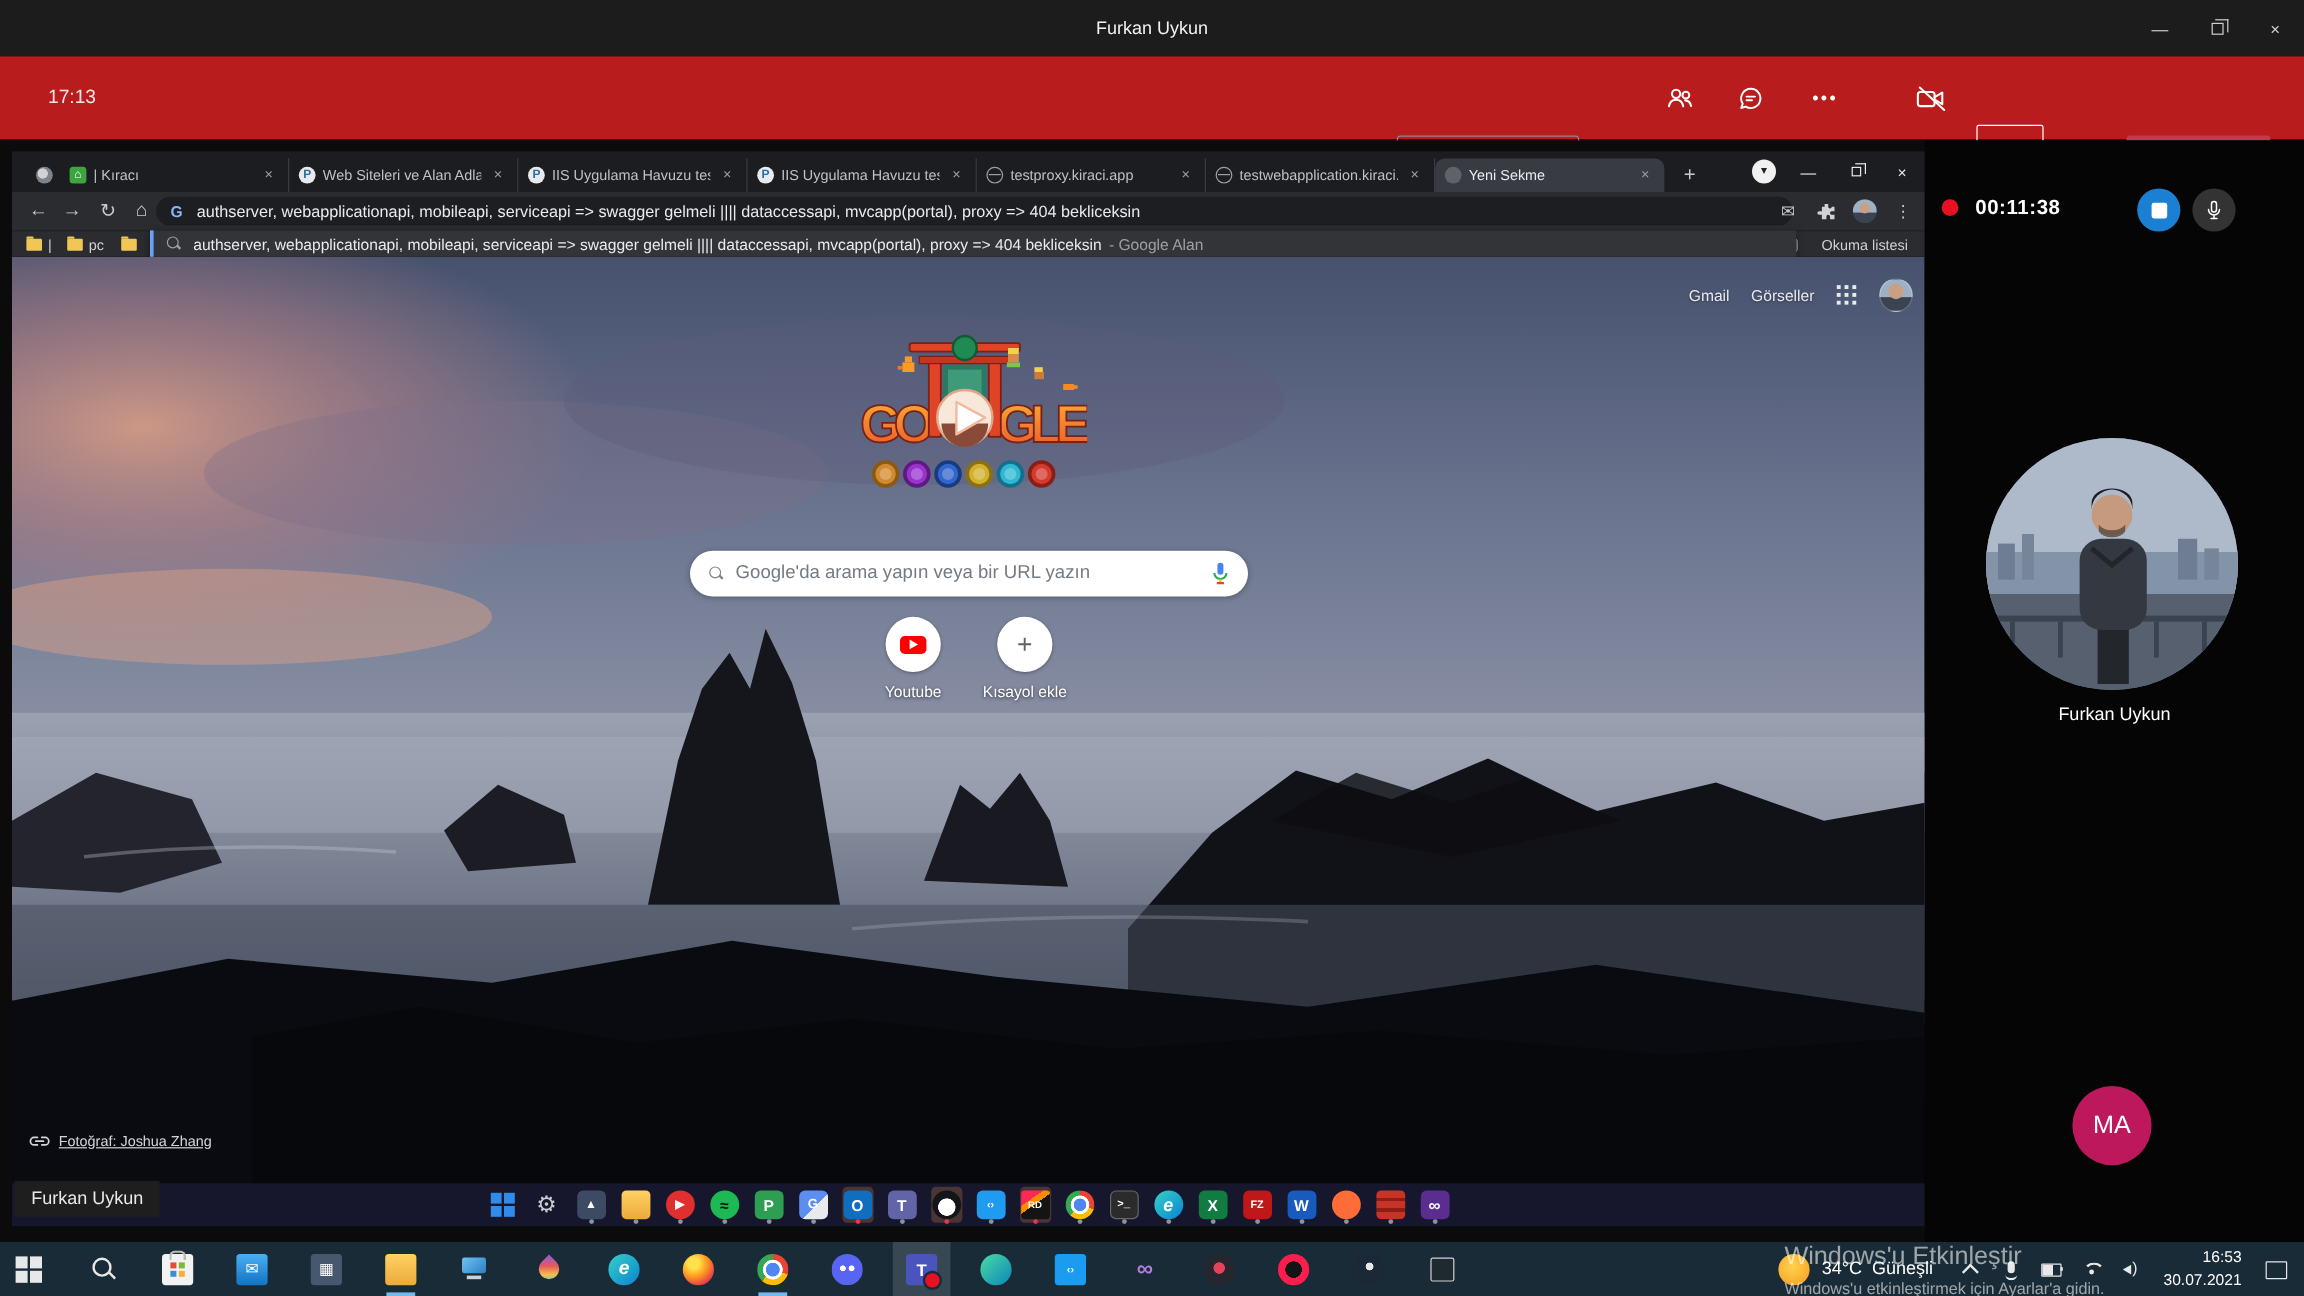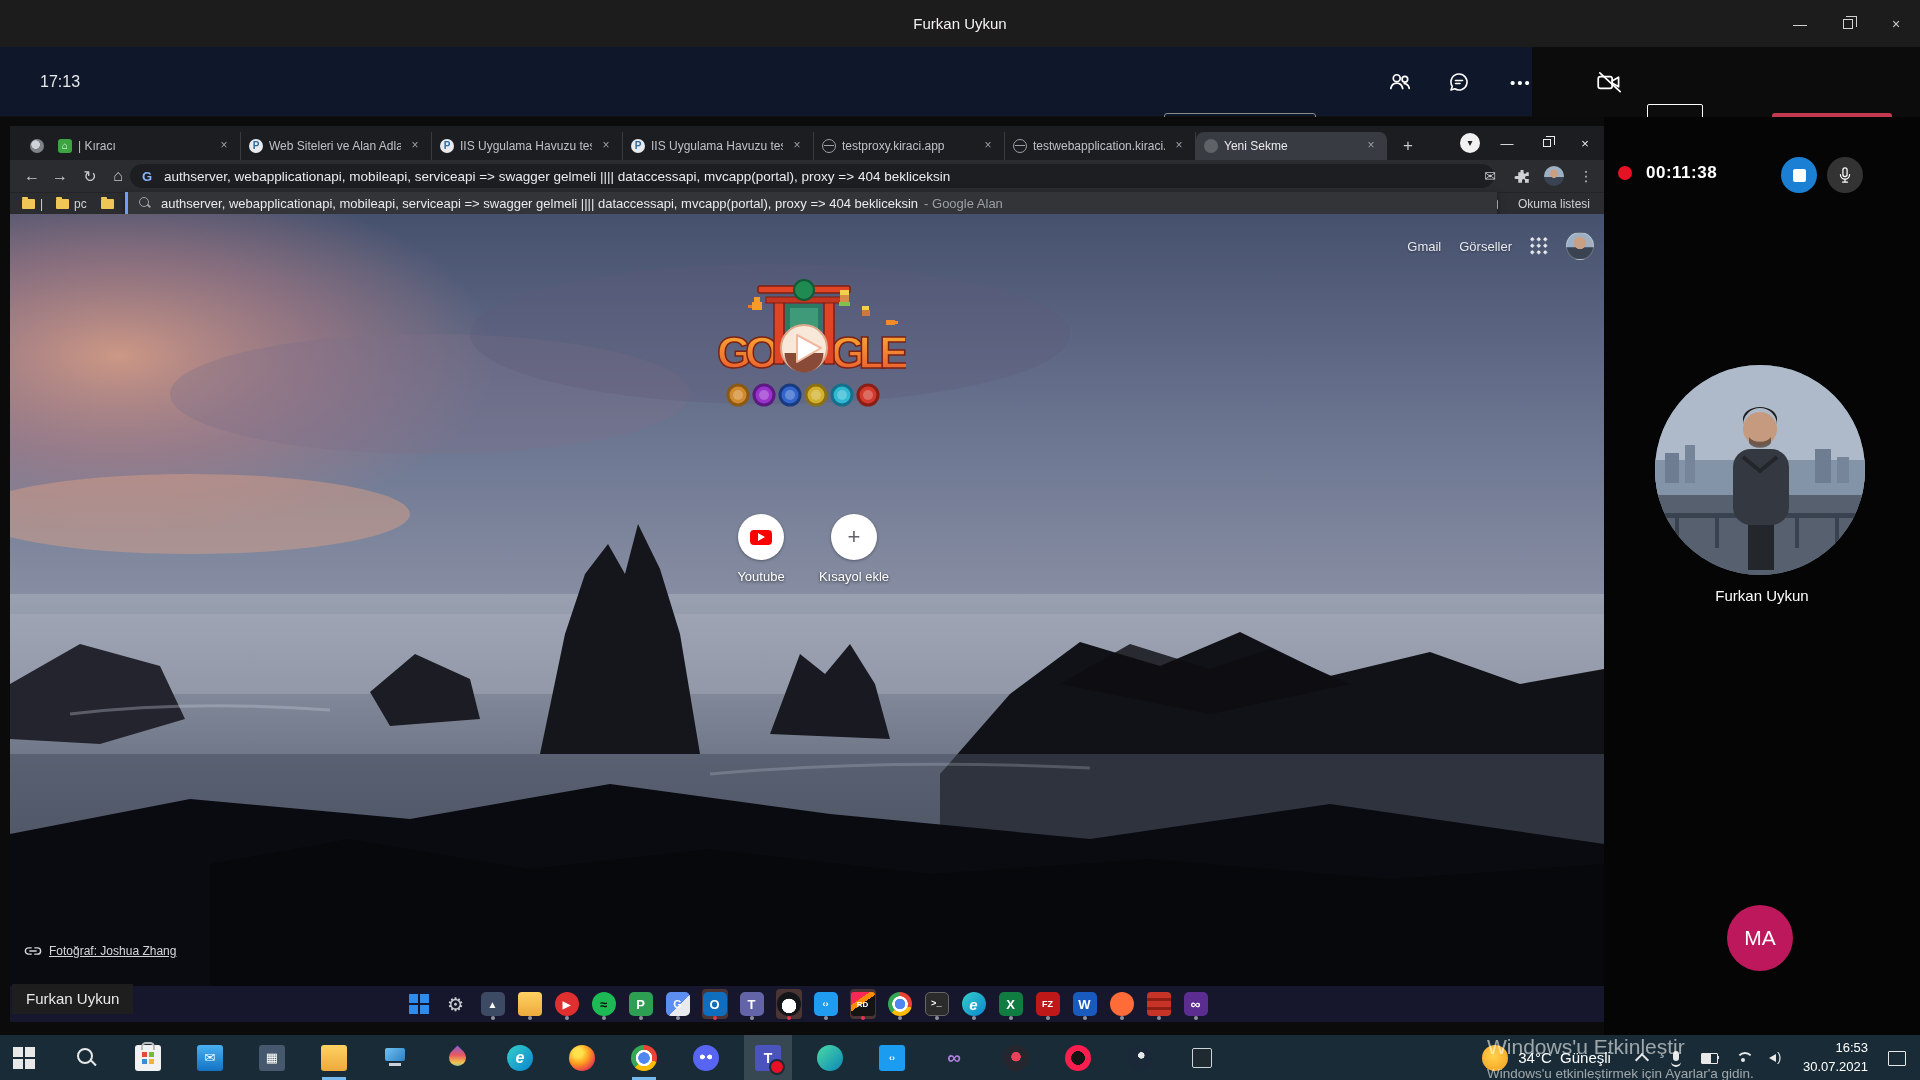--- a/index.html
+++ b/index.html
@@ -8,21 +8,21 @@
 
   
   .titlebar{position:absolute;left:0;top:0;width:1920px;height:47px;background:#1d1c1c;color:#fff;}
   .titlebar .title{position:absolute;left:0;right:0;top:0;height:47px;line-height:47px;text-align:center;font-size:15px;color:#f3f2f1;}
   .wctrls{position:absolute;right:0;top:0;height:47px;display:flex;}
   .wbtn{width:48px;height:47px;display:flex;align-items:center;justify-content:center;color:#d0d0d0;font-size:14px;}
   .restore-glyph{position:relative;width:10px;height:10px;border:1px solid #d0d0d0;}
   .restore-glyph::after{content:"";position:absolute;left:2px;top:-4px;width:10px;height:10px;border:1px solid #d0d0d0;border-left:none;border-bottom:none;}
 
   
-  .tbar{position:absolute;left:0;top:47px;width:1532px;height:70px;background:#0f172a;border-bottom:1px solid #111;color:#fff;}
+  .tbar{position:absolute;left:0;top:47px;width:1920px;height:70px;background:#b91c1c;border-bottom:1px solid #111;color:#fff;}
   .tclock{position:absolute;left:40px;top:0;height:70px;line-height:70px;font-size:16px;color:#e8e8e8;}
   .btn-control{position:absolute;left:1164px;top:66px;width:152px;height:40px;border:1px solid #8a8a8a;border-radius:3px;background:transparent;color:#fff;font-size:15px;font-weight:600;font-family:"Liberation Sans",sans-serif;}
   .tdivider{position:absolute;left:1345px;top:71px;width:1px;height:30px;background:#4a4a4a;}
   .ticon{position:absolute;top:0;height:70px;width:44px;display:flex;align-items:center;justify-content:center;}
   .ticon svg{stroke:#fff;fill:none;stroke-width:1.6;stroke-linecap:round;stroke-linejoin:round;}
   .tdots{color:#fff;font-size:15px;letter-spacing:2px;}
   .micbox{position:absolute;left:1647px;top:57px;width:56px;height:56px;border:1.5px solid #fff;border-radius:2px;display:flex;align-items:center;justify-content:center;}
   .sharebox{position:absolute;left:1716px;top:71px;width:36px;height:32px;background:#fff;border-radius:4px;display:flex;align-items:center;justify-content:center;}
   .sharebox svg{stroke:#1b1b1b;fill:none;stroke-width:2;stroke-linecap:round;stroke-linejoin:round;}
   .btn-leave{position:absolute;left:1772px;top:66px;width:120px;height:40px;background:#c4394f;border:none;border-radius:3px;color:#fff;font-size:16px;font-weight:600;display:flex;align-items:center;justify-content:center;gap:9px;font-family:"Liberation Sans",sans-serif;}
@@ -461,20 +461,30 @@
             <circle cx="164" cy="117" r="10" fill="#d23a2e" stroke="#8a1d14"></circle>
             <circle cx="34" cy="117" r="5" fill="#ffffff" opacity="0.25"></circle>
               <circle cx="60" cy="117" r="5" fill="#ffffff" opacity="0.25"></circle>
               <circle cx="86" cy="117" r="5" fill="#ffffff" opacity="0.25"></circle>
               <circle cx="112" cy="117" r="5" fill="#ffffff" opacity="0.25"></circle>
               <circle cx="138" cy="117" r="5" fill="#ffffff" opacity="0.25"></circle>
               <circle cx="164" cy="117" r="5" fill="#ffffff" opacity="0.25"></circle>
           </g>
         </svg>
 
+        <div class="searchwrap">
+          <span class="mag"></span>
+          <input class="searchinput" readonly="" placeholder="Google'da arama yapın veya bir URL yazın" style="">
+          <svg class="gmic" width="14" height="20" viewBox="0 0 14 20">
+            <rect x="4.5" y="1" width="5" height="10" rx="2.5" fill="#4285f4"></rect>
+            <path d="M2 9.5a5 5 0 0 0 10 0" fill="none" stroke="#34a853" stroke-width="1.8"></path>
+            <path d="M7 14.5V18" stroke="#fbbc05" stroke-width="1.8"></path>
+            <path d="M4 18h6" stroke="#ea4335" stroke-width="1.8"></path>
+          </svg>
+        </div>
 
         <div class="shortcut sc-yt">
           <span class="sc-circle">
               <span class="yt-badge"></span>
             </span>
           <span class="sc-label">Youtube</span>
         </div>
         <div class="shortcut sc-add">
           <span class="sc-circle">
               <span class="sc-plus">+</span>

